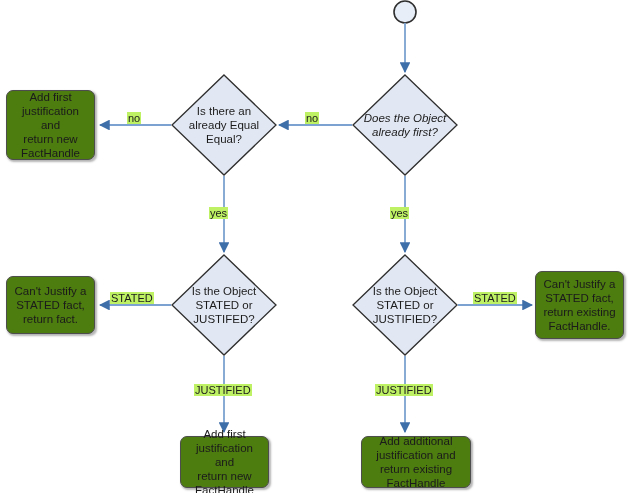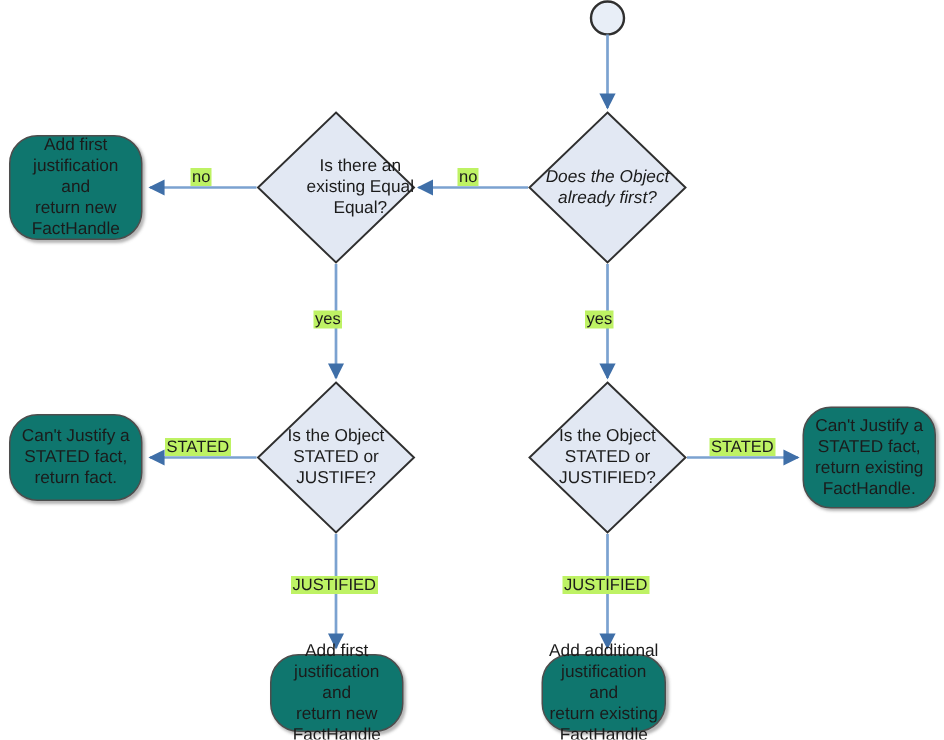--- a/index.html
+++ b/index.html
@@ -26,23 +26,23 @@
     display: flex;
     align-items: center;
     justify-content: center;
     text-align: center;
     color: #1b1b1b;
     font-size: 11.5px;
     line-height: 14px;
     font-family: "Liberation Sans", sans-serif;
   }
   .box {
-    background: #0f766e;
+    background: #4d7c0f;
     border: 1.3px solid #4d4d4d;
-    border-radius: 19px;
+    border-radius: 7px;
     box-shadow: 1.5px 1.5px 2px rgba(90,90,90,0.45);
     padding: 2px 4px;
   }
   .diamond-label {
     position: absolute;
     display: flex;
     align-items: center;
     justify-content: center;
     text-align: center;
     font-size: 11.5px;
@@ -101,33 +101,33 @@
   <line x1="405" y1="356" x2="405" y2="432" stroke="#7ba2d0" stroke-width="1.8" marker-end="url(#arrow)"></line>
 </svg>
 
 <div class="diamond-label" style="left:353px; top:100px; width:104px; height:50px;font-style:italic;">
   <div>
     <span>Does the Object</span><br>
     <span>already first?</span>
   </div>
 </div>
 
-<div class="diamond-label" style="left:172px; top:94px; width:104px; height:62px;justify-content:flex-end;">
+<div class="diamond-label" style="left:172px; top:94px; width:104px; height:62px;">
   <div>
     <span>Is there an</span><br>
-    <span>existing Equal</span><br>
+    <span>already Equal</span><br>
     <span>Equal?</span>
   </div>
 </div>
 
 <div class="diamond-label" style="left:172px; top:274px; width:104px; height:62px;">
   <div>
     <span>Is the Object</span><br>
     <span>STATED or</span><br>
-    <span>JUSTIFE?</span>
+    <span>JUSTIFED?</span>
   </div>
 </div>
 
 <div class="diamond-label" style="left:353px; top:274px; width:104px; height:62px;">
   <div>
     <span>Is the Object</span><br>
     <span>STATED or</span><br>
     <span>JUSTIFIED?</span>
   </div>
 </div>
@@ -160,21 +160,21 @@
 
 <div class="node box" style="left:180px; top:436px; width:89px; height:52px;">
   <div>
     <span>Add first</span><br>
     <span>justification and</span><br>
     <span>return new</span><br>
     <span>FactHandle</span>
   </div>
 </div>
 
-<div class="node box" style="left:361px; top:436px; width:83px; height:52px;">
+<div class="node box" style="left:361px; top:436px; width:110px; height:52px;">
   <div>
     <span>Add additional</span><br>
     <span>justification and</span><br>
     <span>return existing</span><br>
     <span>FactHandle</span>
   </div>
 </div>
 
 <div class="edge-label" style="left:305px; top:112px;">no</div>
 

